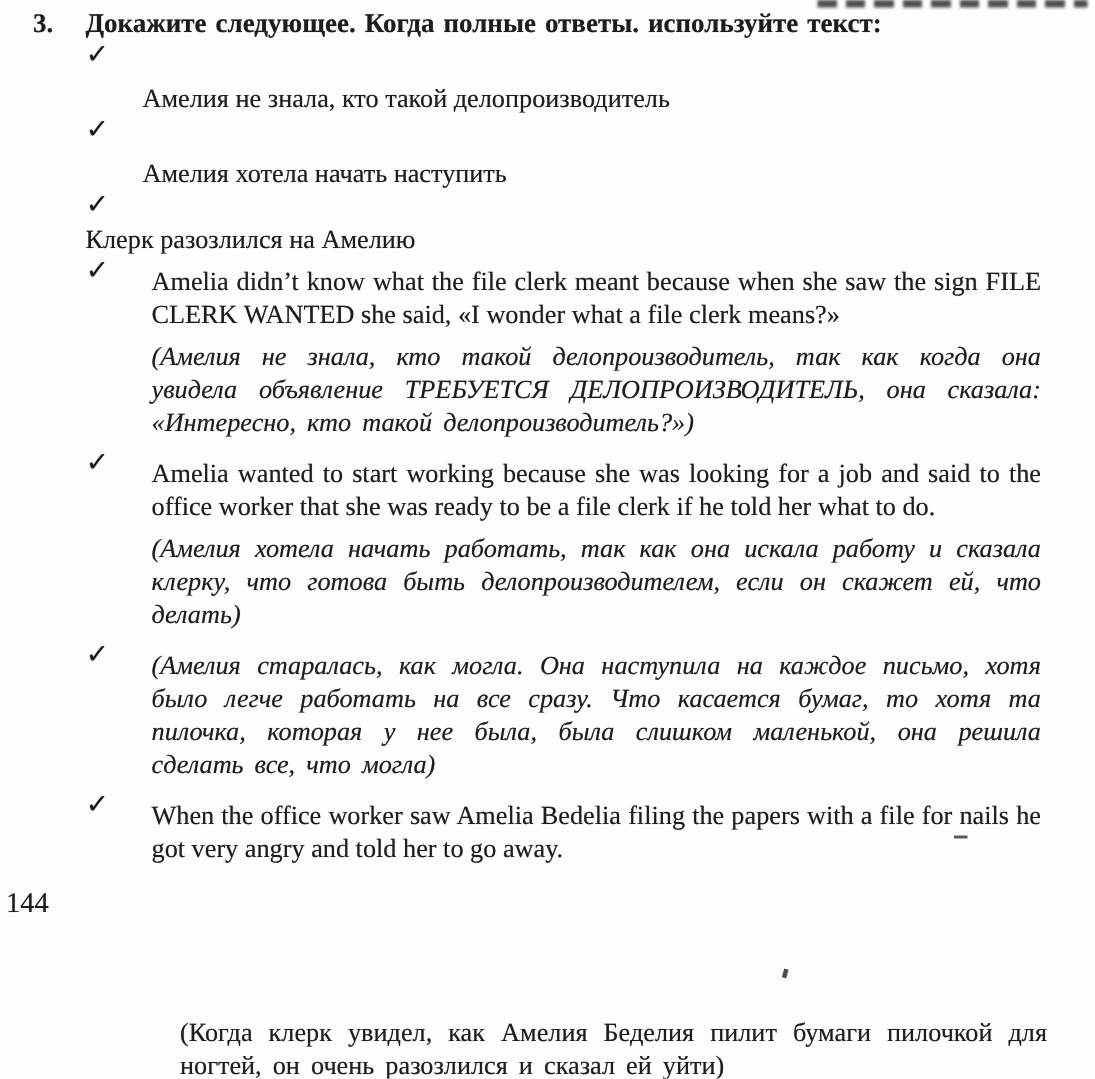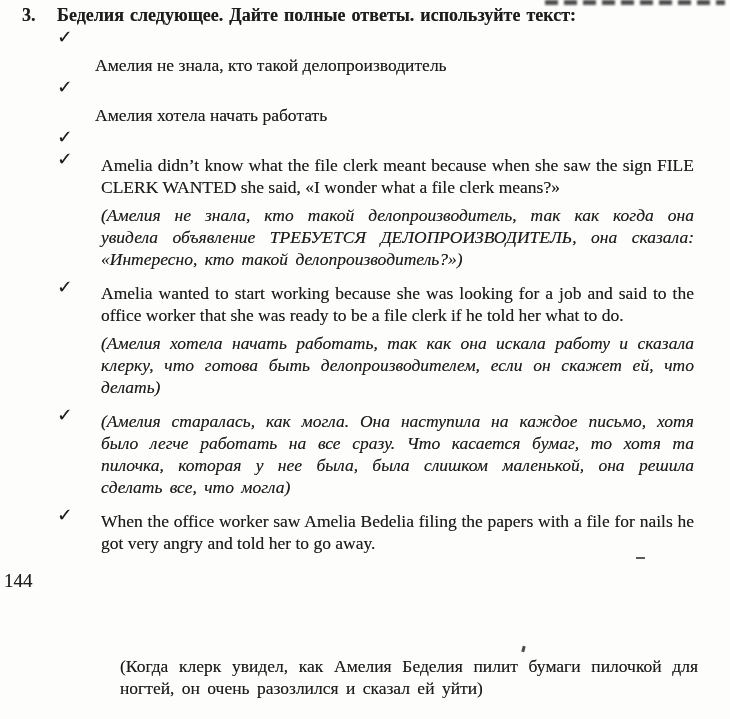--- a/index.html
+++ b/index.html
@@ -124,35 +124,36 @@
 <body>
 
 <div class="page">
 
   <div class="top-artifact"></div>
   <div class="dash-artifact"></div>
   <div class="tick-artifact"></div>
 
   <div class="heading-row">
     <span class="exercise-num">3.</span>
-    <span class="exercise-heading">Беделия следующее. Дайте полные ответы. используйте текст:</span>
+    <span class="exercise-heading">Докажите следующее. Когда полные ответы. используйте текст:</span>
   </div>
 
   <div class="check-row">
     <span class="check-cell">✓</span>
     <span class="check-text">Амелия не знала, кто такой делопроизводитель</span>
   </div>
   <div class="check-row">
     <span class="check-cell">✓</span>
-    <span class="check-text">Амелия хотела начать работать</span>
+    <span class="check-text">Амелия хотела начать наступить</span>
   </div>
   <div class="check-row">
     <span class="check-cell">✓</span>
   </div>
 
+  <div class="plain-line">Клерк разозлился на Амелию</div>
 
   <div class="answer-row">
     <span class="check-cell">✓</span>
     <div class="answer-body">
       <p class="eng">Amelia didn’t know what the file clerk meant because when she saw the sign FILE CLERK WANTED she said, «I wonder what a file clerk means?»</p>
       <p class="rus">(Амелия не знала, кто такой делопроизводитель, так как когда она увидела объявление ТРЕБУЕТСЯ ДЕЛОПРОИЗВОДИТЕЛЬ, она сказала: «Интересно, кто такой делопроизводитель?»)</p>
     </div>
   </div>
 
   <div class="answer-row">

